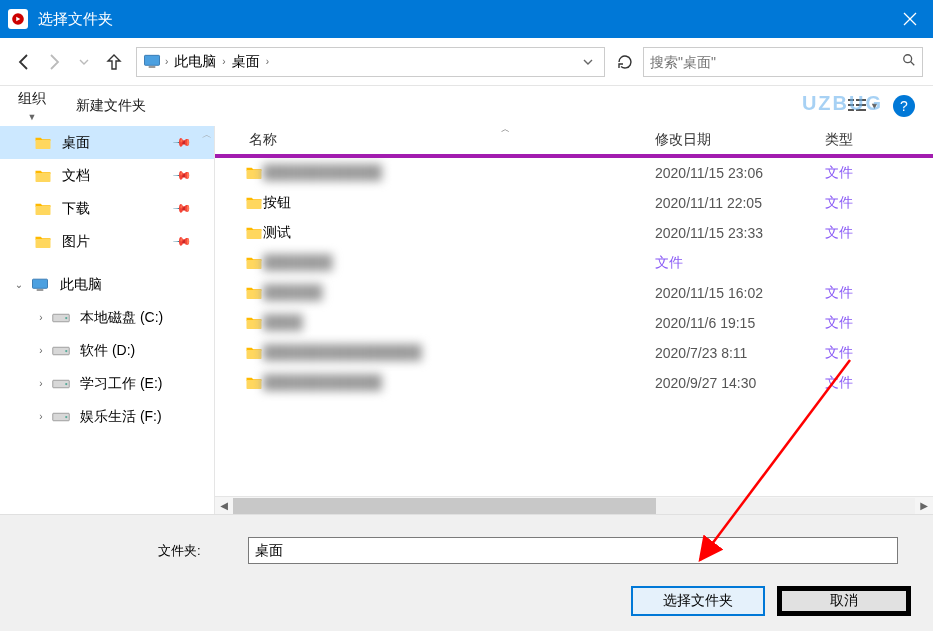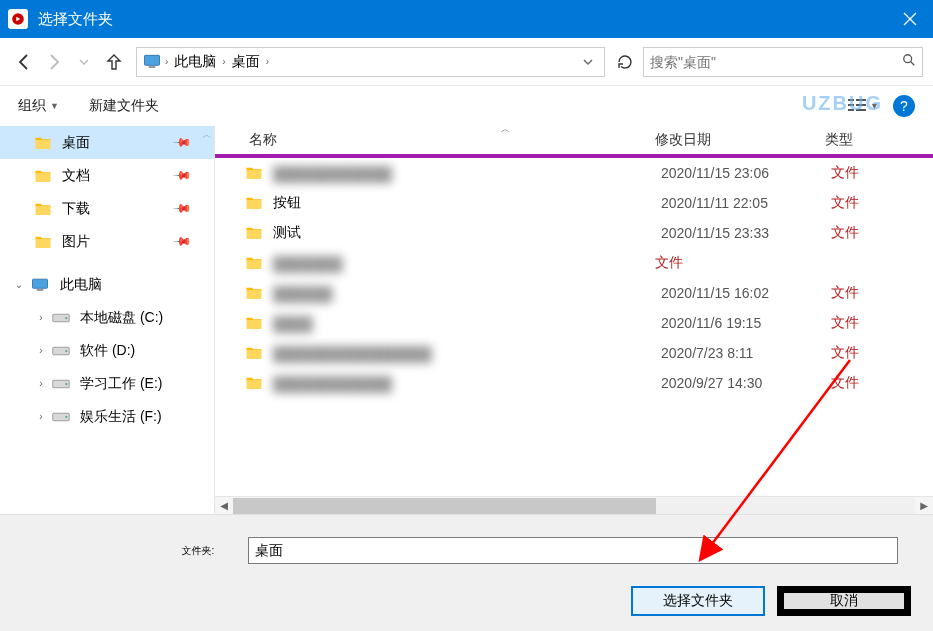--- a/index.html
+++ b/index.html
@@ -19,21 +19,21 @@
 .addressbar .pc-icon { width: 22px; height: 22px; display: flex; align-items: center; justify-content: center; }
 .addressbar .crumb { padding: 0 4px; font-size: 14px; cursor: pointer; }
 .addressbar .sep { color: #666; font-size: 10px; padding: 0 2px; }
 .addressbar .spacer { flex: 1; }
 .addr-drop, .refresh { width: 24px; height: 28px; display: flex; align-items: center; justify-content: center; cursor: pointer; }
 .searchbox { width: 280px; height: 30px; border: 1px solid #ccc; display: flex; align-items: center; padding: 0 6px; margin-left: 4px; }
 .searchbox input { flex: 1; border: none; outline: none; font-size: 14px; color: #666; }
 .searchbox .s-icon { color: #555; cursor: pointer; }
 
 .toolbar { height: 40px; display: flex; align-items: center; padding: 0 18px; position: relative; }
-.tb-item { font-size: 14px; color: #1a1a1a; cursor: pointer; display: flex; align-items: center; gap: 4px; margin-right: 30px; }
+.tb-item { font-size: 14px; color: #1a1a1a; cursor: pointer; display: flex; align-items: center; gap: 4px; margin-right: 30px; flex-direction: column; }
 .tb-drop { font-size: 9px; color: #666; }
 .tb-spacer { flex: 1; }
 .view-btn { display: flex; align-items: center; gap: 2px; margin-right: 14px; cursor: pointer; }
 .help-btn { width: 22px; height: 22px; border-radius: 50%; background: #0078d7; color: #fff; display: flex; align-items: center; justify-content: center; font-size: 14px; cursor: pointer; }
 .watermark { position: absolute; right: 50px; top: 6px; color: #6db4ee; font-size: 20px; font-weight: bold; letter-spacing: 2px; opacity: 0.6; }
 
 .content { display: flex; height: 388px; }
 .sidebar { width: 215px; border-right: 1px solid #e5e5e5; overflow-y: auto; position: relative; }
 .scroll-up { position: absolute; right: 2px; top: 2px; font-size: 10px; color: #999; }
 .side-item { height: 33px; display: flex; align-items: center; font-size: 14px; cursor: pointer; padding-left: 12px; gap: 4px; }
@@ -49,37 +49,37 @@
 
 .filepane { flex: 1; display: flex; flex-direction: column; position: relative; }
 .columns { height: 32px; display: flex; align-items: center; border-bottom: 4px solid #a21caf; font-size: 14px; color: #333; }
 .col-name { width: 440px; padding-left: 34px; display: flex; align-items: center; gap: 4px; }
 .col-date { width: 170px; }
 .col-type { flex: 1; }
 .sort-up { font-size: 9px; color: #666; position: absolute; left: 286px; top: -3px; }
 
 .filelist { flex: 1; overflow: hidden; }
 .file-row { height: 30px; display: flex; align-items: center; font-size: 14px; cursor: pointer; }
-.file-row .fn { width: 440px; padding-left: 30px; display: flex; align-items: flex-end; gap: 10px; }
-.file-row .fd { width: 170px; color: #555; margin-left: 6px; }
-.file-row .ft { flex: 1; color: #b91c1c; }
+.file-row .fn { width: 440px; padding-left: 30px; display: flex; align-items: flex-start; }
+.file-row .fd { width: 170px; color: #555; }
+.file-row .ft { flex: 1; color: #8b5cf6; }
 .file-row .folder-ico { width: 18px; height: 18px; }
 .blur { filter: blur(5px); color: #999; }
 
 .hscroll { height: 18px; border-top: 1px solid #e5e5e5; display: flex; align-items: center; background: #f5f5f5; }
 .hscroll .arrow-l, .hscroll .arrow-r { width: 18px; text-align: center; font-size: 10px; color: #666; cursor: pointer; }
 .hscroll .track { flex: 1; height: 16px; background: #f0f0f0; position: relative; }
 .hscroll .thumb { position: absolute; left: 0; top: 0; height: 16px; width: 62%; background: #c8c8c8; }
 
 .footer { height: 117px; background: #f0f0f0; border-top: 1px solid #e0e0e0; padding: 14px 18px; position: relative; }
 .folder-input-row { display: flex; align-items: center; margin-top: 8px; }
-.folder-label { font-size: 10px; width: 90px; text-align: center; padding-right: 10px; }
+.folder-label { font-size: 13px; width: 90px; text-align: left; padding-right: 10px; }
 .folder-input { flex: 1; height: 27px; border: 1px solid #7a7a7a; padding: 0 6px; font-size: 14px; background: #fff; max-width: 650px; }
 .btn-row { display: flex; gap: 12px; justify-content: flex-end; margin-top: 22px; padding-right: 4px; }
-.btn { width: 134px; height: 30px; border: 7px solid #000000; background: #e1e1e1; font-size: 14px; cursor: pointer; display: flex; align-items: center; justify-content: center; }
+.btn { width: 134px; height: 30px; border: 5px solid #000000; background: #e1e1e1; font-size: 14px; cursor: pointer; display: flex; align-items: center; justify-content: center; }
 .btn.primary { border: 2px solid #0078d7; background: #e5f1fb; }
 
 
 .red-arrow { position: absolute; pointer-events: none; z-index: 100; }
 
 svg.pc { width: 20px; height: 20px; }
 svg.drive { width: 18px; height: 14px; }
 </style>
 </head>
 <body>

